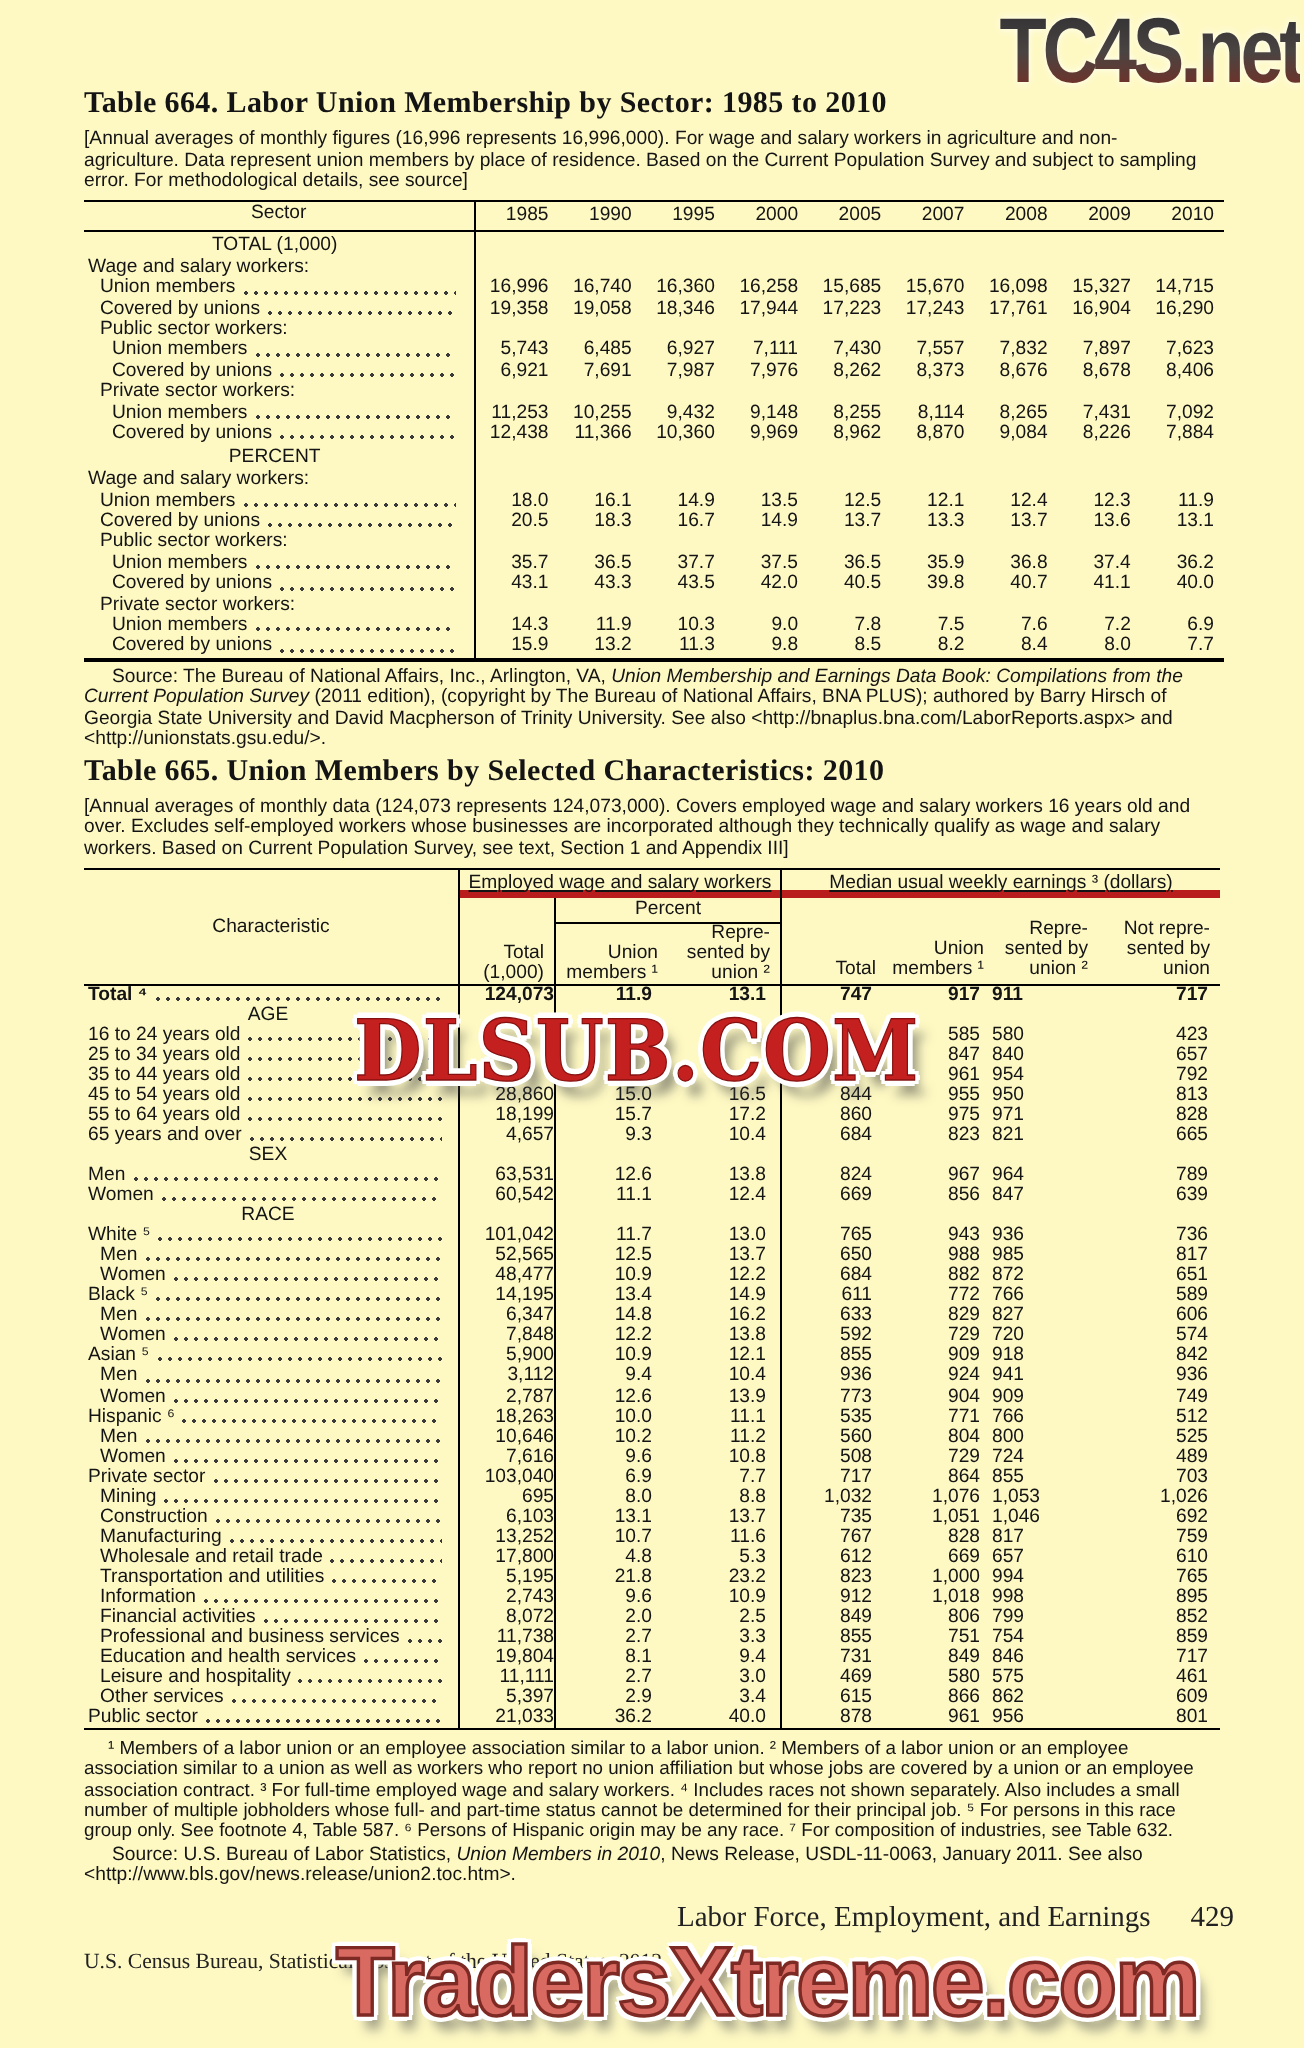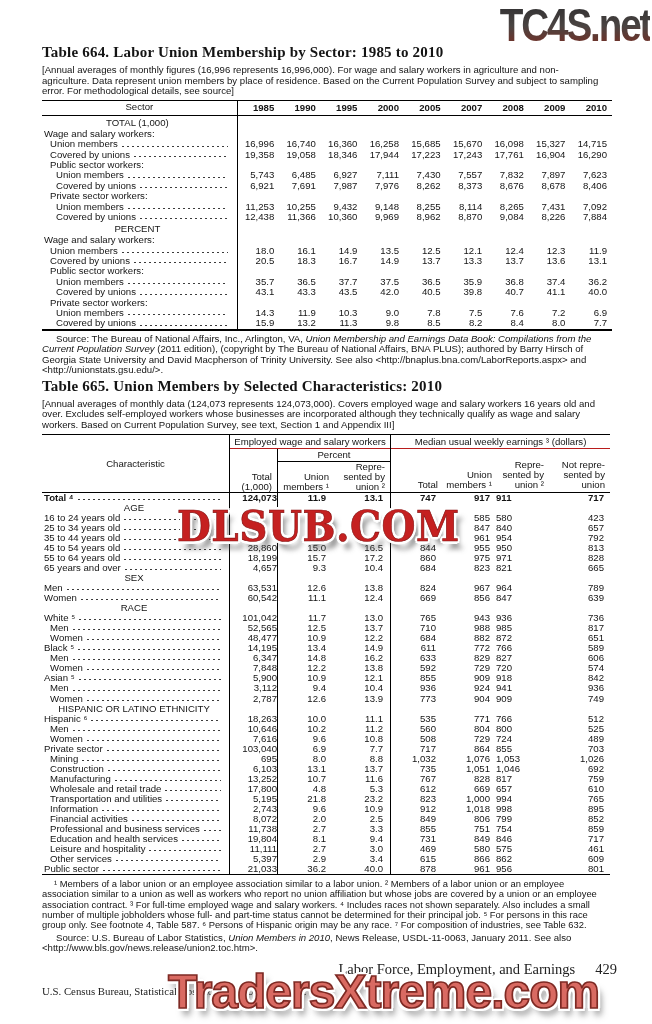--- a/index.html
+++ b/index.html
@@ -1,52 +1,52 @@
 <!DOCTYPE html>
 <html><head>
 <meta charset="utf-8">
 <style>
   * { box-sizing: border-box; margin: 0; padding: 0; }
   body { background:#888; }
-  .page { position:relative; width:652px; height:1024px; background:#ffffff; margin:0 auto;
+  .page { position:relative; width:652px; height:1024px; background:#fef9c3; margin:0 auto;
           font-family:"Liberation Sans", sans-serif; color:#141414; overflow:hidden; }
   .content { position:absolute; left:42px; top:44px; width:570px; }
 
   .tbl-title { font-family:"Liberation Serif", serif; font-size:15px; font-weight:bold;
                letter-spacing:0.2px; margin:0 0 4px 0; }
   .bracket-note { font-size:9.6px; line-height:10.6px; width:562px; margin:0 0 3px 0; }
   .source-note { font-size:9.6px; line-height:10.5px; width:566px; margin:3px 0 2px 0; text-indent:14px; }
   .footnotes { font-size:9.4px; line-height:10.1px; width:566px; margin:4px 0 0 0; text-indent:12px; }
 
   
   .t664 { width:570px; border-top:1.6px solid #000; border-bottom:2px solid #000; font-size:9.6px; margin-top:2px; }
   .t664-hdr { display:flex; height:15px; border-bottom:1px solid #000; align-items:flex-start; }
   .t664-hdr .stubh { width:195px; text-align:center; }
-  .t664-hdr .ycols { display:flex; flex:1; border-left:1px solid #000; height:100%; align-items:center;font-weight:bold; }
+  .t664-hdr .ycols { display:flex; flex:1; border-left:1px solid #000; height:100%; align-items:center; }
   .ycell { width:41.6px; text-align:right; padding-right:5px; }
   .t664-row { display:flex; height:10.4px; line-height:10.4px; }
   .t664-row.center { height:13px; line-height:13px; }
   .t664-row .stubcell { width:195px; display:flex; align-items:center; padding-right:4px; overflow:hidden; }
   .t664-row .vals { display:flex; flex:1; border-left:1px solid #000; }
   .vcell { width:41.6px; text-align:right; padding-right:5px; }
 
   .center-label { display:block; width:100%; text-align:center; }
   .ind0 { padding-left:2px; white-space:nowrap; }
   .ind1 { padding-left:8px; white-space:nowrap; }
   .ind2 { padding-left:14px; white-space:nowrap; }
   .leaders { flex:1; height:3px; align-self:flex-end; margin:0 5px 2px 4px;
              background-image:radial-gradient(circle at 1px 1.5px, #3a3a3a 0.8px, transparent 1.05px);
              background-size:5px 3px; background-repeat:repeat-x; }
 
   
   .t665 { width:568px; border-top:1.6px solid #000; border-bottom:1.6px solid #000; font-size:9.6px; margin-top:3px; }
   .t665-head { display:flex; height:58px; border-bottom:1.3px solid #000; }
   .h-stub { width:188px; border-right:1px solid #000; display:flex; align-items:center; justify-content:center; }
   .h-g1 { width:160px; display:flex; flex-direction:column; }
-  .h-gtitle { height:14px; line-height:13px; text-align:center; border-bottom:1px solid #b91c1c; }
+  .h-gtitle { height:14px; line-height:13px; text-align:center; border-bottom:4px solid #b91c1c;text-decoration:underline; }
   .h-g1-low { display:flex; flex:1; }
   .h-colcell { display:flex; align-items:flex-end; justify-content:flex-end; text-align:right;
                white-space:pre-line; line-height:10px; padding:0 5px 2px 0; }
   .h-c2 { width:48px; border-right:1px solid #000; }
   .h-pct { flex:1; display:flex; flex-direction:column; }
   .h-pct-title { height:13px; line-height:12px; text-align:center; border-bottom:1px solid #000; }
   .h-pct-cols { display:flex; flex:1; }
   .h-c3 { width:56px; } .h-c4 { width:56px; }
   .h-g2 { flex:1; border-left:1px solid #000; display:flex; flex-direction:column; }
   .h-g2-cols { display:flex; flex:1; }
@@ -660,21 +660,21 @@
             <div class="r-c8">736</div>
           </div>
           <div class="t665-row">
             <div class="r-stub">
               <span class="ind1">Men</span>
               <span class="leaders"></span>
             </div>
             <div class="r-c2">52,565</div>
             <div class="r-c3">12.5</div>
             <div class="r-c4">13.7</div>
-            <div class="r-c5">710</div>
+            <div class="r-c5">650</div>
             <div class="r-c6">988</div>
             <div class="r-c7">985</div>
             <div class="r-c8">817</div>
           </div>
           <div class="t665-row">
             <div class="r-stub">
               <span class="ind1">Women</span>
               <span class="leaders"></span>
             </div>
             <div class="r-c2">48,477</div>
@@ -758,32 +758,20 @@
             <div class="r-c2">2,787</div>
             <div class="r-c3">12.6</div>
             <div class="r-c4">13.9</div>
             <div class="r-c5">773</div>
             <div class="r-c6">904</div>
             <div class="r-c7">909</div>
             <div class="r-c8">749</div>
           </div>
           <div class="t665-row">
             <div class="r-stub">
-              <span class="center-label">HISPANIC OR LATINO ETHNICITY</span>
-            </div>
-            <div class="r-c2"></div>
-            <div class="r-c3"></div>
-            <div class="r-c4"></div>
-            <div class="r-c5"></div>
-            <div class="r-c6"></div>
-            <div class="r-c7"></div>
-            <div class="r-c8"></div>
-          </div>
-          <div class="t665-row">
-            <div class="r-stub">
               <span class="ind0">Hispanic ⁶</span>
               <span class="leaders"></span>
             </div>
             <div class="r-c2">18,263</div>
             <div class="r-c3">10.0</div>
             <div class="r-c4">11.1</div>
             <div class="r-c5">535</div>
             <div class="r-c6">771</div>
             <div class="r-c7">766</div>
             <div class="r-c8">512</div>

